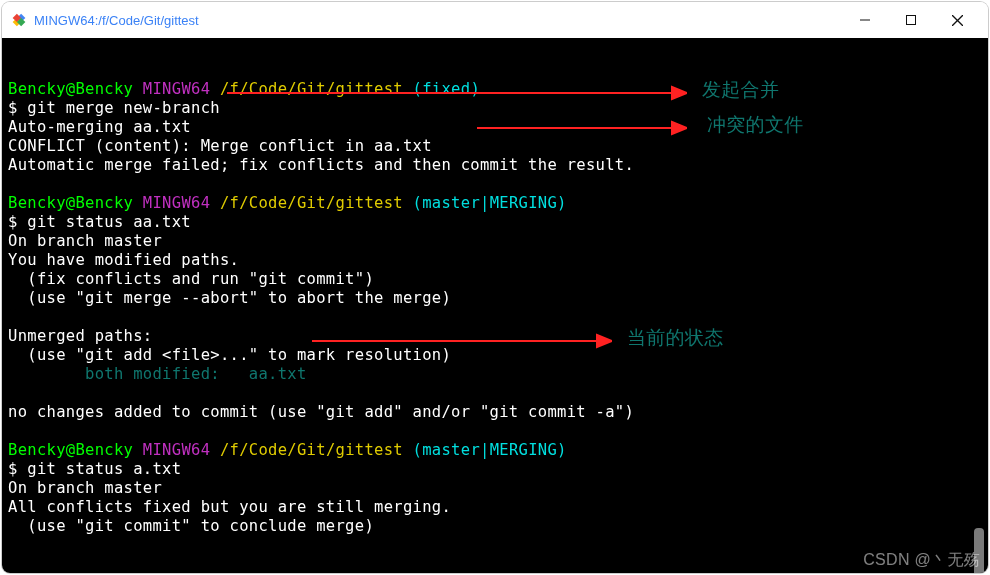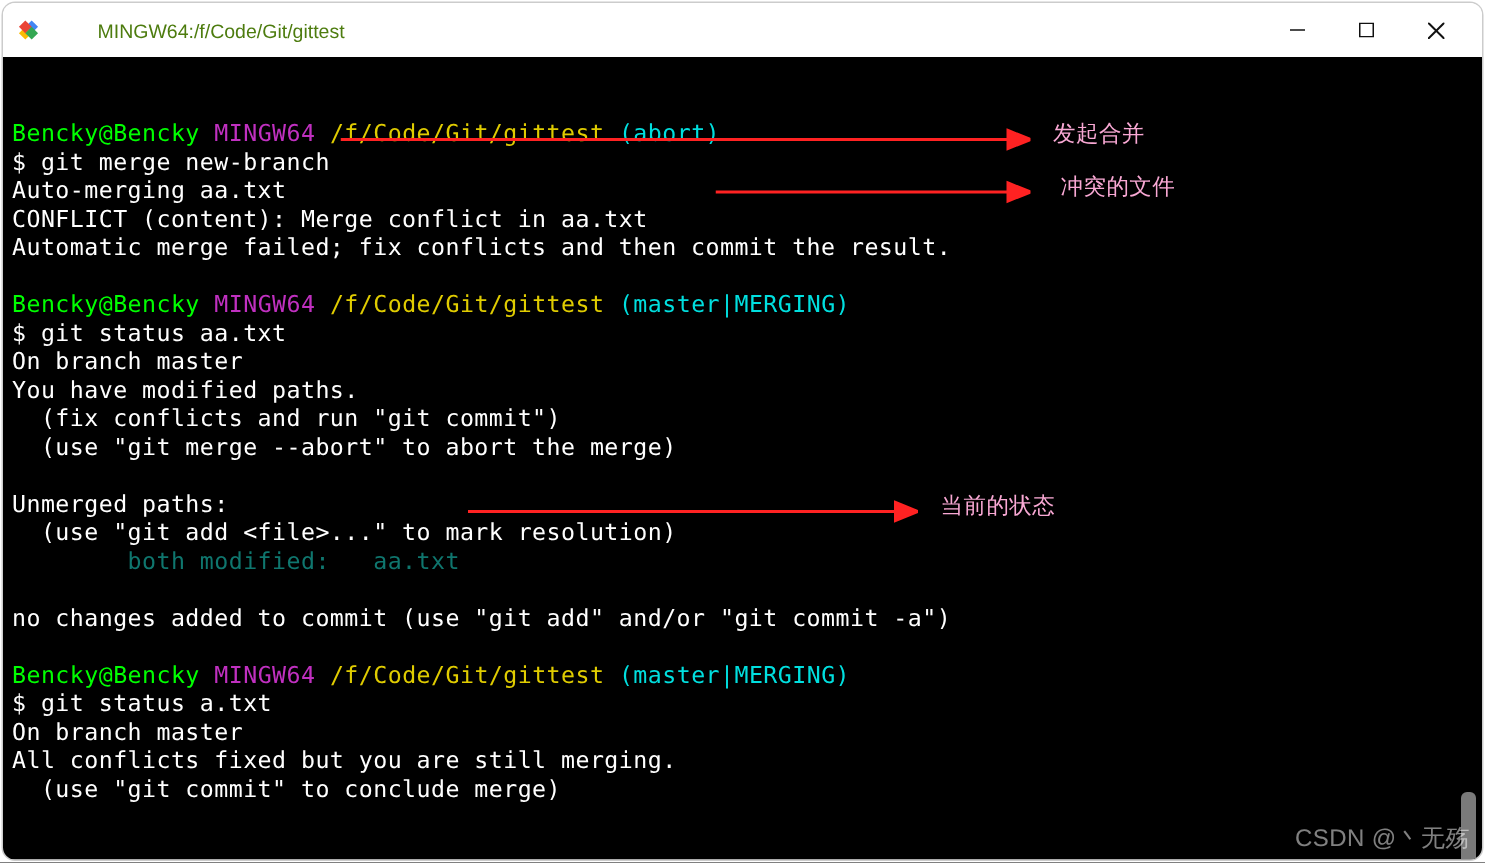--- a/index.html
+++ b/index.html
@@ -30,23 +30,22 @@
     padding: 0 8px;
   }
   .titlebar .icon {
     width: 18px; height: 18px;
     display: flex; align-items: center; justify-content: center;
     margin-right: 6px;
   }
   .titlebar .title {
     font-family: "Segoe UI", sans-serif;
     font-size: 13px;
-    color: #4d7c0f;
+    color: #3b82f6;
     flex: 1;
-    margin-left: 31px;
   }
   .win-controls {
     display: flex;
     gap: 0;
   }
   .win-btn {
     width: 46px;
     height: 32px;
     display: flex;
     align-items: center;
@@ -77,23 +76,23 @@
     border-radius: 4px;
   }
   .green { color: #00ff00; margin-top: 23px; }
   .purple { color: #c030c0; margin-top: 15px; }
   .yellow { color: #e0cc00; }
   .cyan { color: #00dfdf; }
   .red { color: #0f766e; }
   .white { color: #ffffff; }
   .annotation {
     position: absolute;
-    color: #f9a8d4;
+    color: #0f766e;
     font-family: "Microsoft YaHei", sans-serif;
-    font-size: 15px;
+    font-size: 19px;
     font-weight: 500;
   }
   .arrow {
     position: absolute;
     stroke: #ff2222;
     fill: #ff2222;
     stroke-width: 2;
   }
   .watermark {
     position: absolute;
@@ -135,21 +134,21 @@
         <svg width="11" height="11" viewBox="0 0 10 10">
             <line x1="0" y1="0" x2="10" y2="10" stroke="#111" stroke-width="1.2"></line>
             <line x1="10" y1="0" x2="0" y2="10" stroke="#111" stroke-width="1.2"></line>
           </svg>
       </div>
     </div>
   </div>
 
   <div class="terminal">
 <div>
-<span class="green">Bencky@Bencky</span> <span class="purple">MINGW64</span> <span class="yellow">/f/Code/Git/gittest</span> <span class="cyan">(abort)</span>
+<span class="green">Bencky@Bencky</span> <span class="purple">MINGW64</span> <span class="yellow">/f/Code/Git/gittest</span> <span class="cyan">(fixed)</span>
 <span class="white">$ git merge new-branch</span>
 <span class="white">Auto-merging aa.txt</span>
 <span class="white">CONFLICT (content): Merge conflict in aa.txt</span>
 <span class="white">Automatic merge failed; fix conflicts and then commit the result.</span>
 
 <span class="green">Bencky@Bencky</span> <span class="purple">MINGW64</span> <span class="yellow">/f/Code/Git/gittest</span> <span class="cyan">(master|MERGING)</span>
 <span class="white">$ git status aa.txt</span>
 <span class="white">On branch master</span>
 <span class="white">You have modified paths.</span>
 <span class="white">  (fix conflicts and run "git commit")</span>

